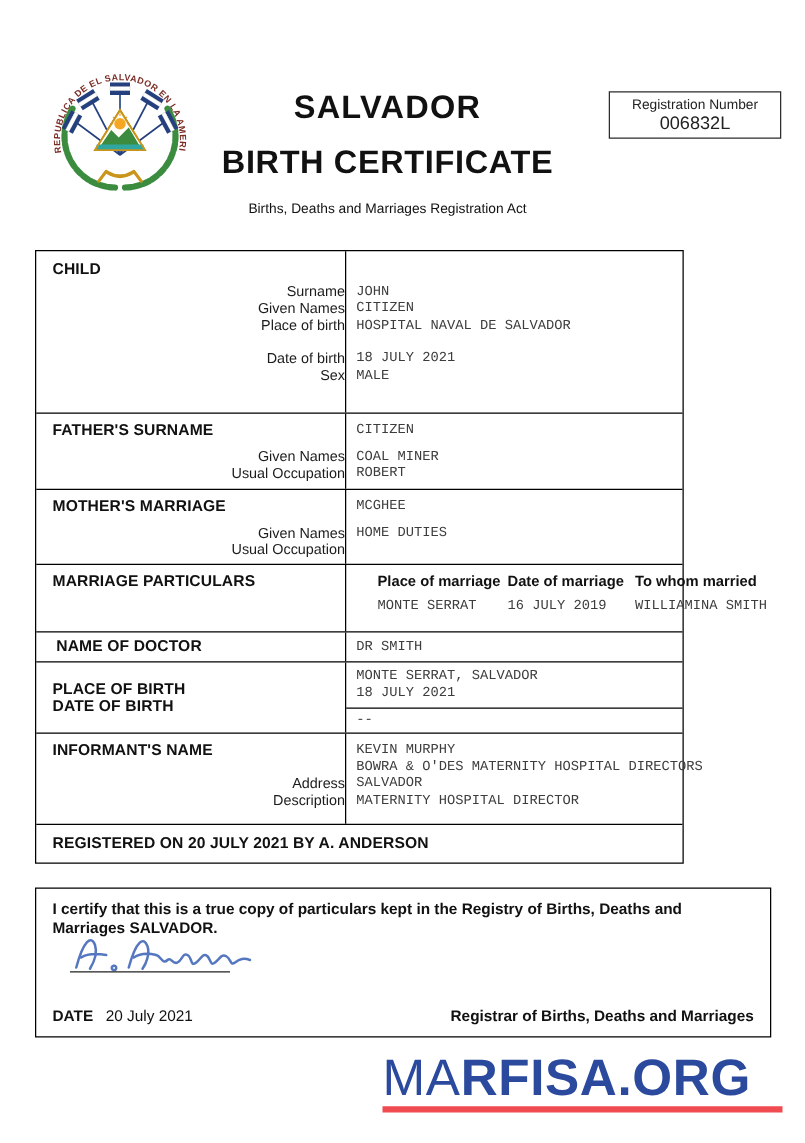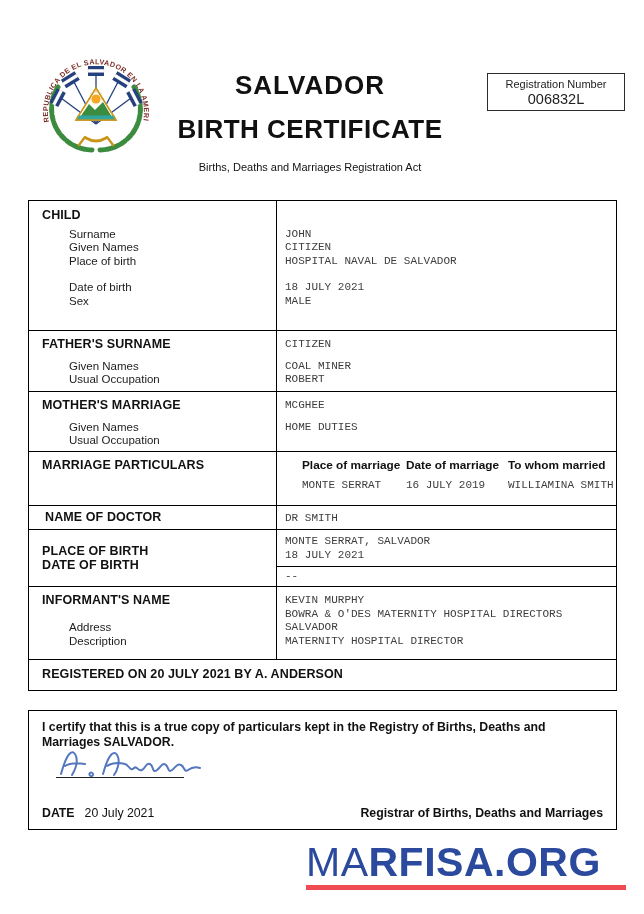--- a/index.html
+++ b/index.html
@@ -15,31 +15,31 @@
   .subtitle{font-size:11px;margin-top:16px;color:#111;}
   .regbox{
     position:absolute;left:487px;top:73px;width:138px;height:38px;
     border:1.5px solid #2b2b2b;text-align:center;box-sizing:border-box;padding-top:4px;
   }
   .regbox .reglabel{font-size:11px;color:#222;}
   .regbox .regnum{font-size:14.5px;color:#222;margin-top:1px;}
 
   
   .cert-table{
-    position:absolute;left:28px;top:200px;width:589px;
+    position:absolute;left:28px;top:200px;width:519px;
     border:1.5px solid #000;box-sizing:border-box;background:#fff;
   }
   .row{display:flex;box-sizing:border-box;}
   .row + .row{border-top:1.2px solid #000;}
   .lcell{width:247px;box-sizing:border-box;padding:0 0 0 13px;flex:none;}
   .rcell{flex:1;border-left:1.2px solid #000;box-sizing:border-box;padding-left:8px;}
   .rcell.nopad{padding-left:0;}
   .hdr{font-size:12.5px;font-weight:bold;line-height:13.5px;letter-spacing:0.1px;}
   .lbl{font-size:11.5px;line-height:13.5px;color:#1c1c1c;}
-  .indent{padding-left:27px;}
+  .indent{padding-left:27px;text-align:right;}
   .val{font-family:"Liberation Mono","DejaVu Sans Mono",monospace;font-size:11px;line-height:13.5px;color:#3d3d3d;white-space:pre;}
   .line{height:13.5px;}
   .sp13{height:13px;}
   .sp8{height:8px;}
   .pt7{padding-top:7px;}
   .pt8{padding-top:8px;}
   .mcols{display:flex;padding-left:17px;}
   .mcol1{width:104px;flex:none;}
   .mcol2{width:102px;flex:none;}
   .mhdr{font-size:11.8px;font-weight:bold;line-height:13px;}

